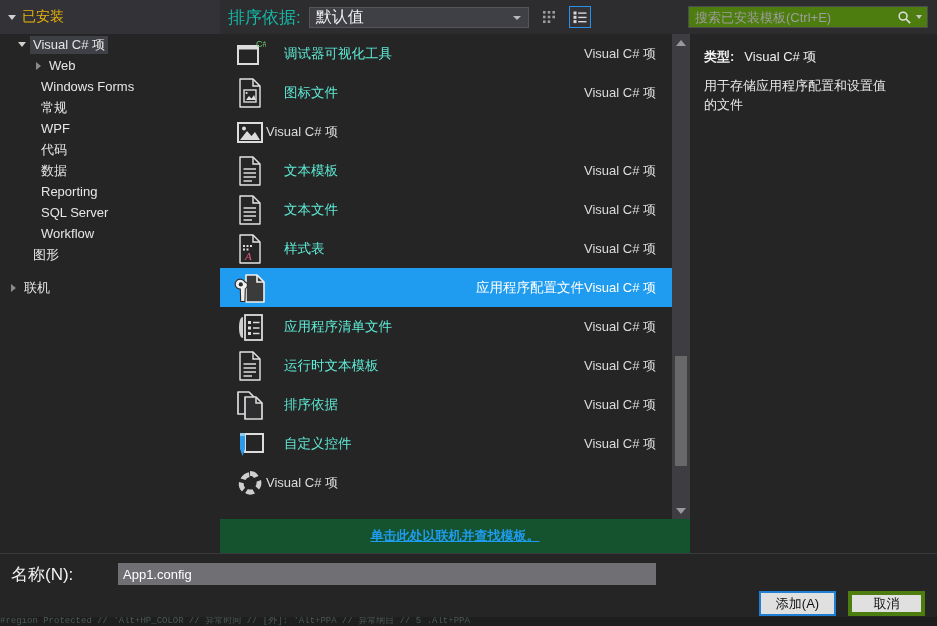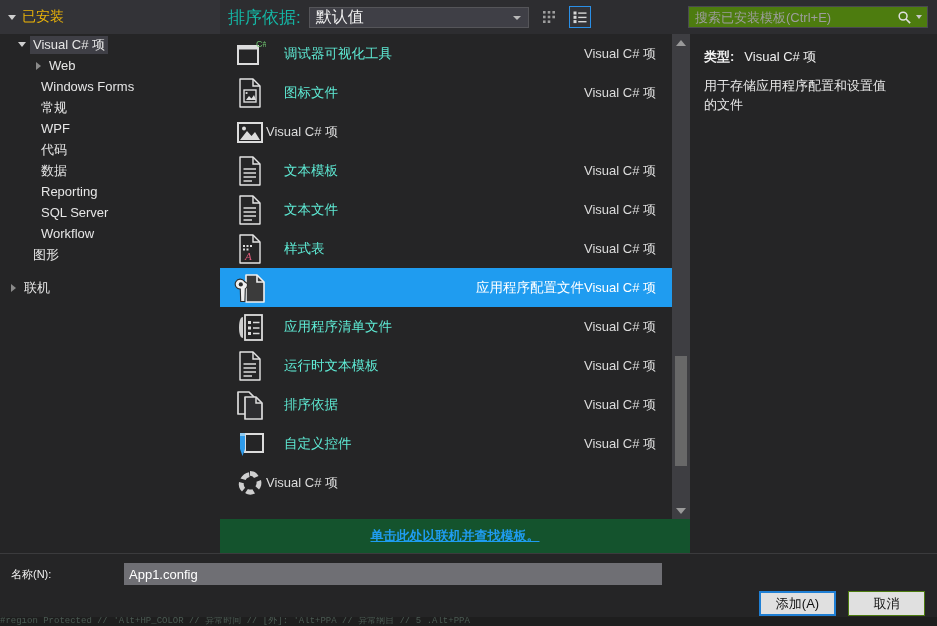--- a/index.html
+++ b/index.html
@@ -209,45 +209,45 @@
   }
   #divider {
     position: absolute; left: 0; top: 553px; width: 937px; height: 1px;
     background: #3b3b3d;
   }
   #name-row {
     position: absolute; left: 0; top: 554px; width: 937px; height: 40px;
     display: flex; align-items: center;
   }
   #name-label {
-    position: absolute; left: 11px; font-size: 11px; color: #f0f0f0;
+    position: absolute; left: 11px; font-size: 17px; color: #f0f0f0;
     white-space: nowrap;
   }
   #name-input {
-    position: absolute; left: 124px; width: 538px; height: 22px;
+    position: absolute; left: 118px; width: 538px; height: 22px;
     background: #6f6f74;
     border: 0; outline: none;
     color: #ffffff; font-size: 13px;
     font-family: "Liberation Sans", "DejaVu Sans", sans-serif;
     padding-left: 5px;
     box-sizing: border-box;
   }
 
   #buttons {
     position: absolute; right: 12px; top: 591px;
     display: flex; gap: 12px;
   }
   .dlgbtn {
     width: 77px; height: 25px;
     background: #e0e0e0;
     color: #111111;
     font-size: 13px;
     font-family: "Liberation Sans", "DejaVu Sans", sans-serif;
     display: flex; align-items: center; justify-content: center;
-    border: 1px solid #4d7c0f;
+    border: 4px solid #4d7c0f;
     box-sizing: border-box;
     cursor: default;
     white-space: nowrap;
   }
   .dlgbtn.default { border: 2px solid #1f7fd4; }
 
   
   #bg-strip {
     position: absolute; left: 0; top: 617px; width: 937px; height: 9px;
     background: #1e1e1e;

